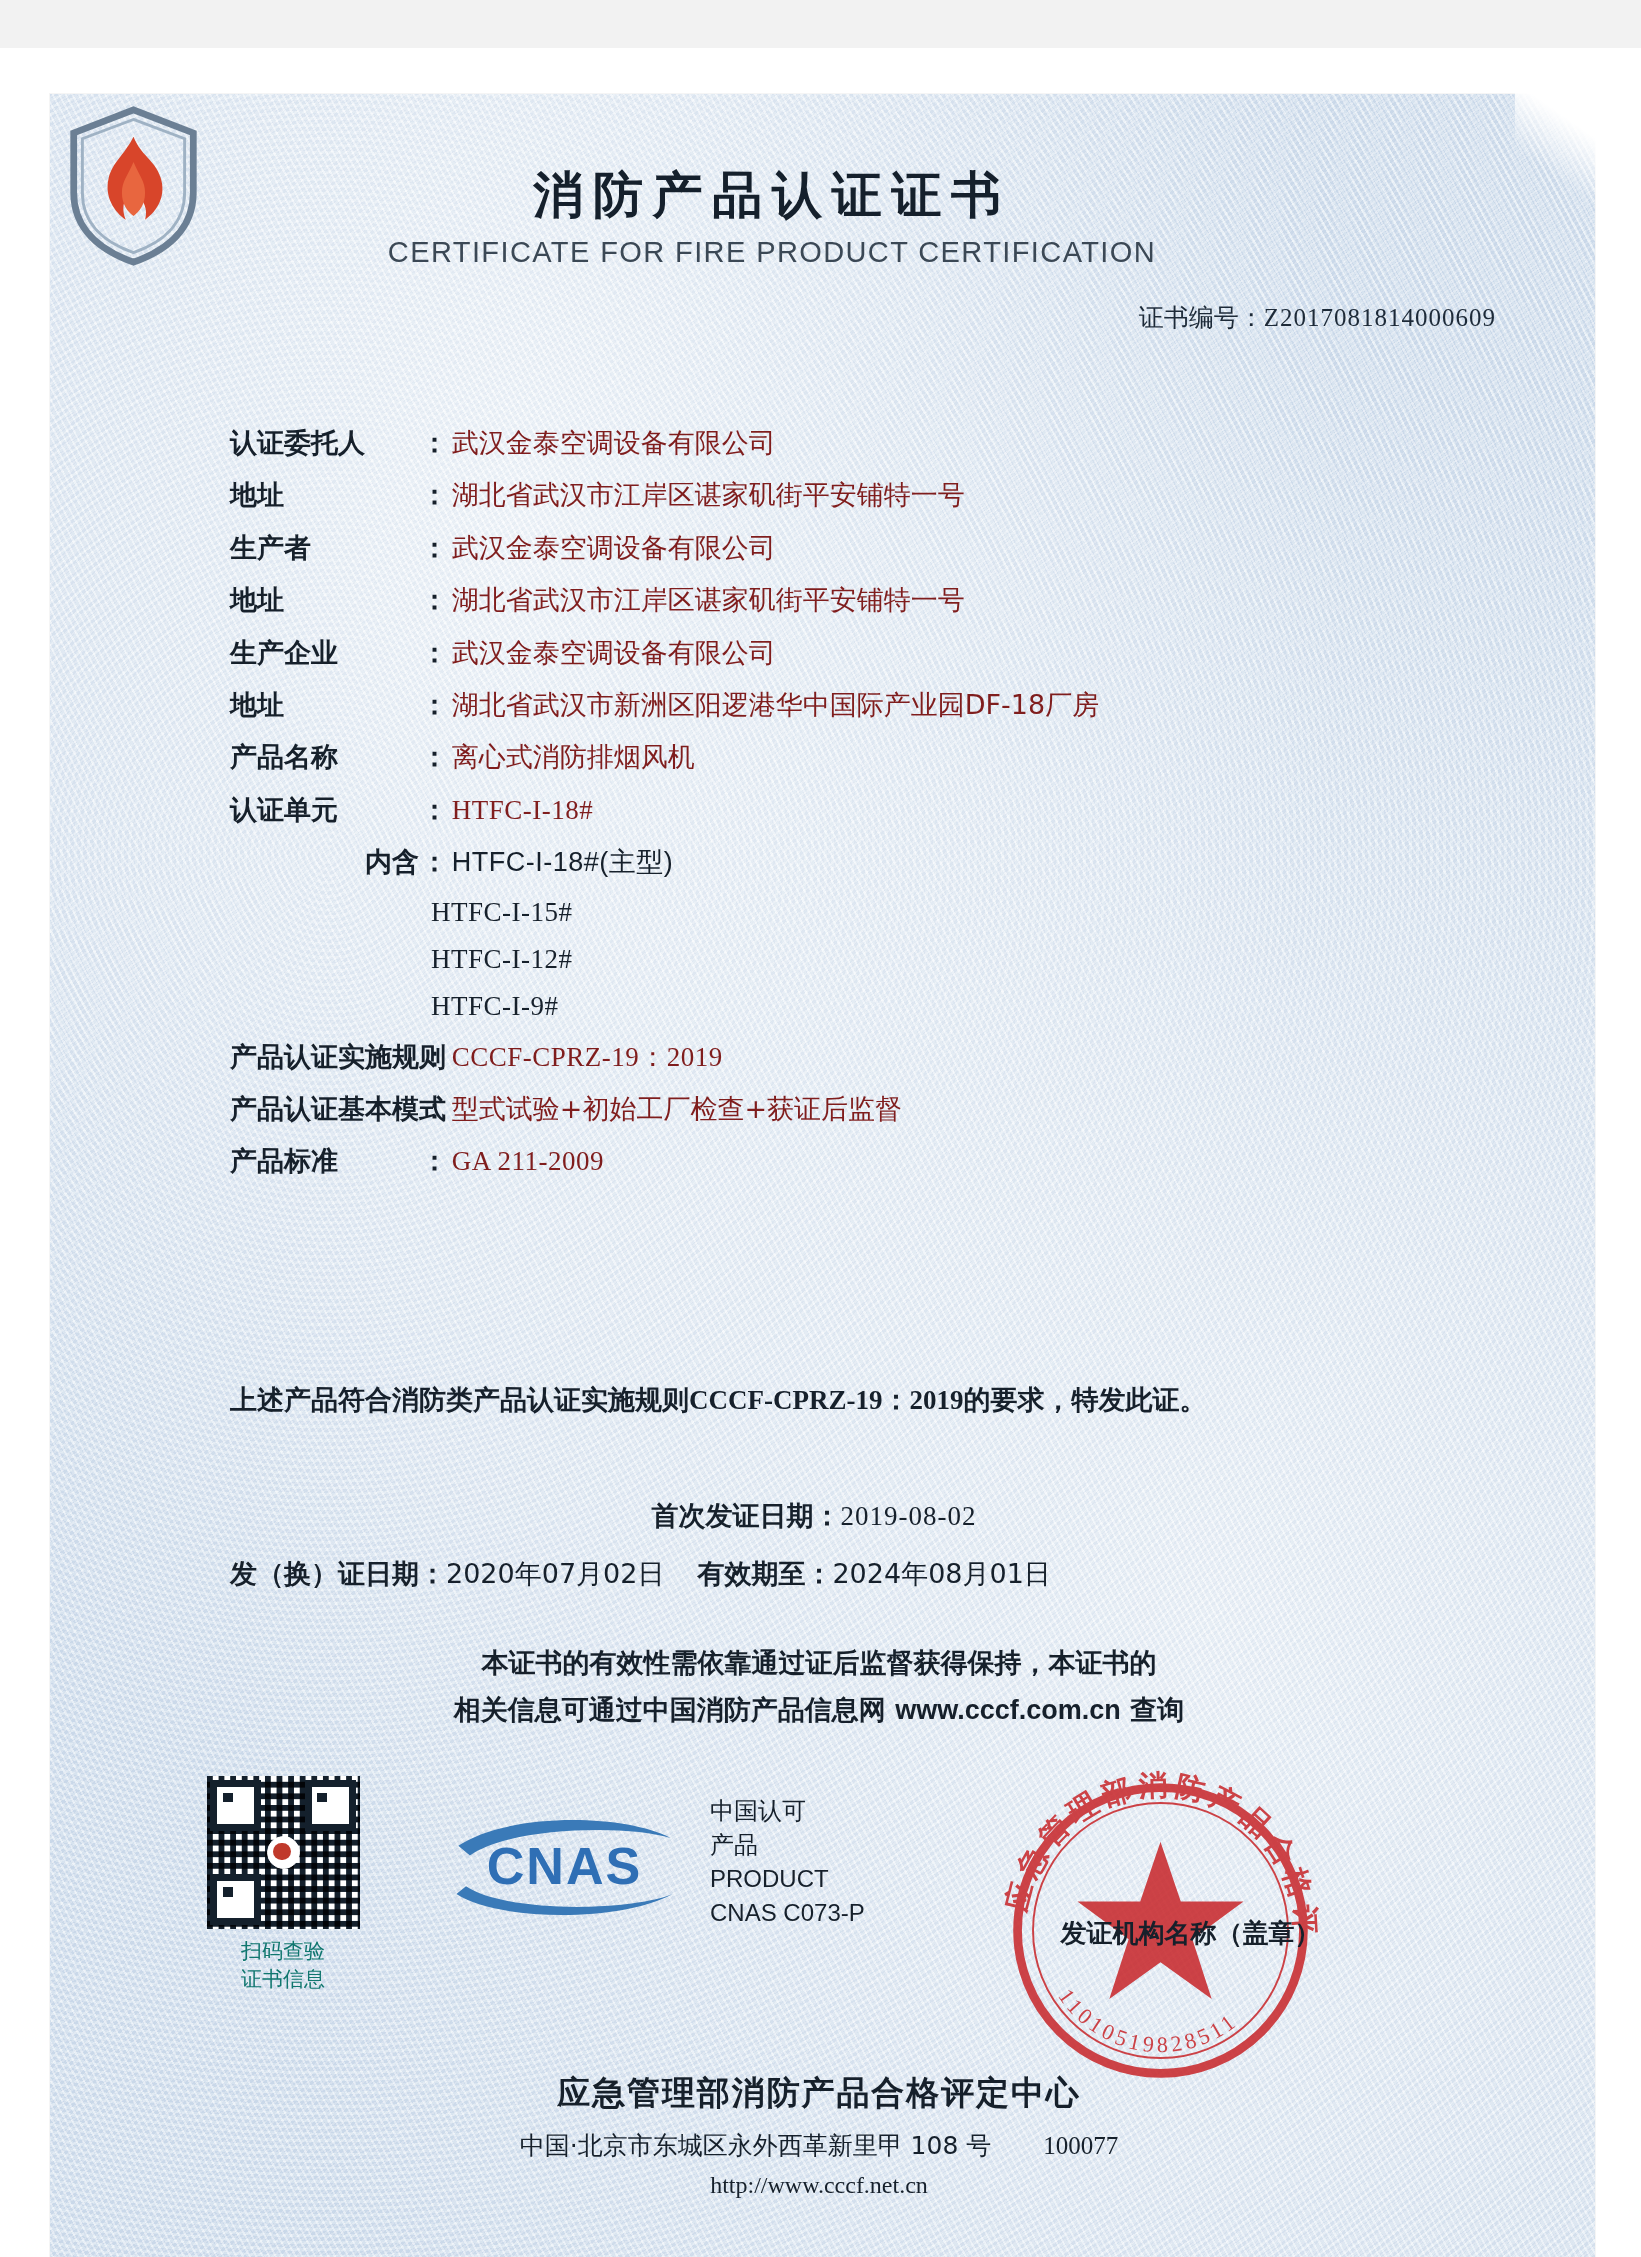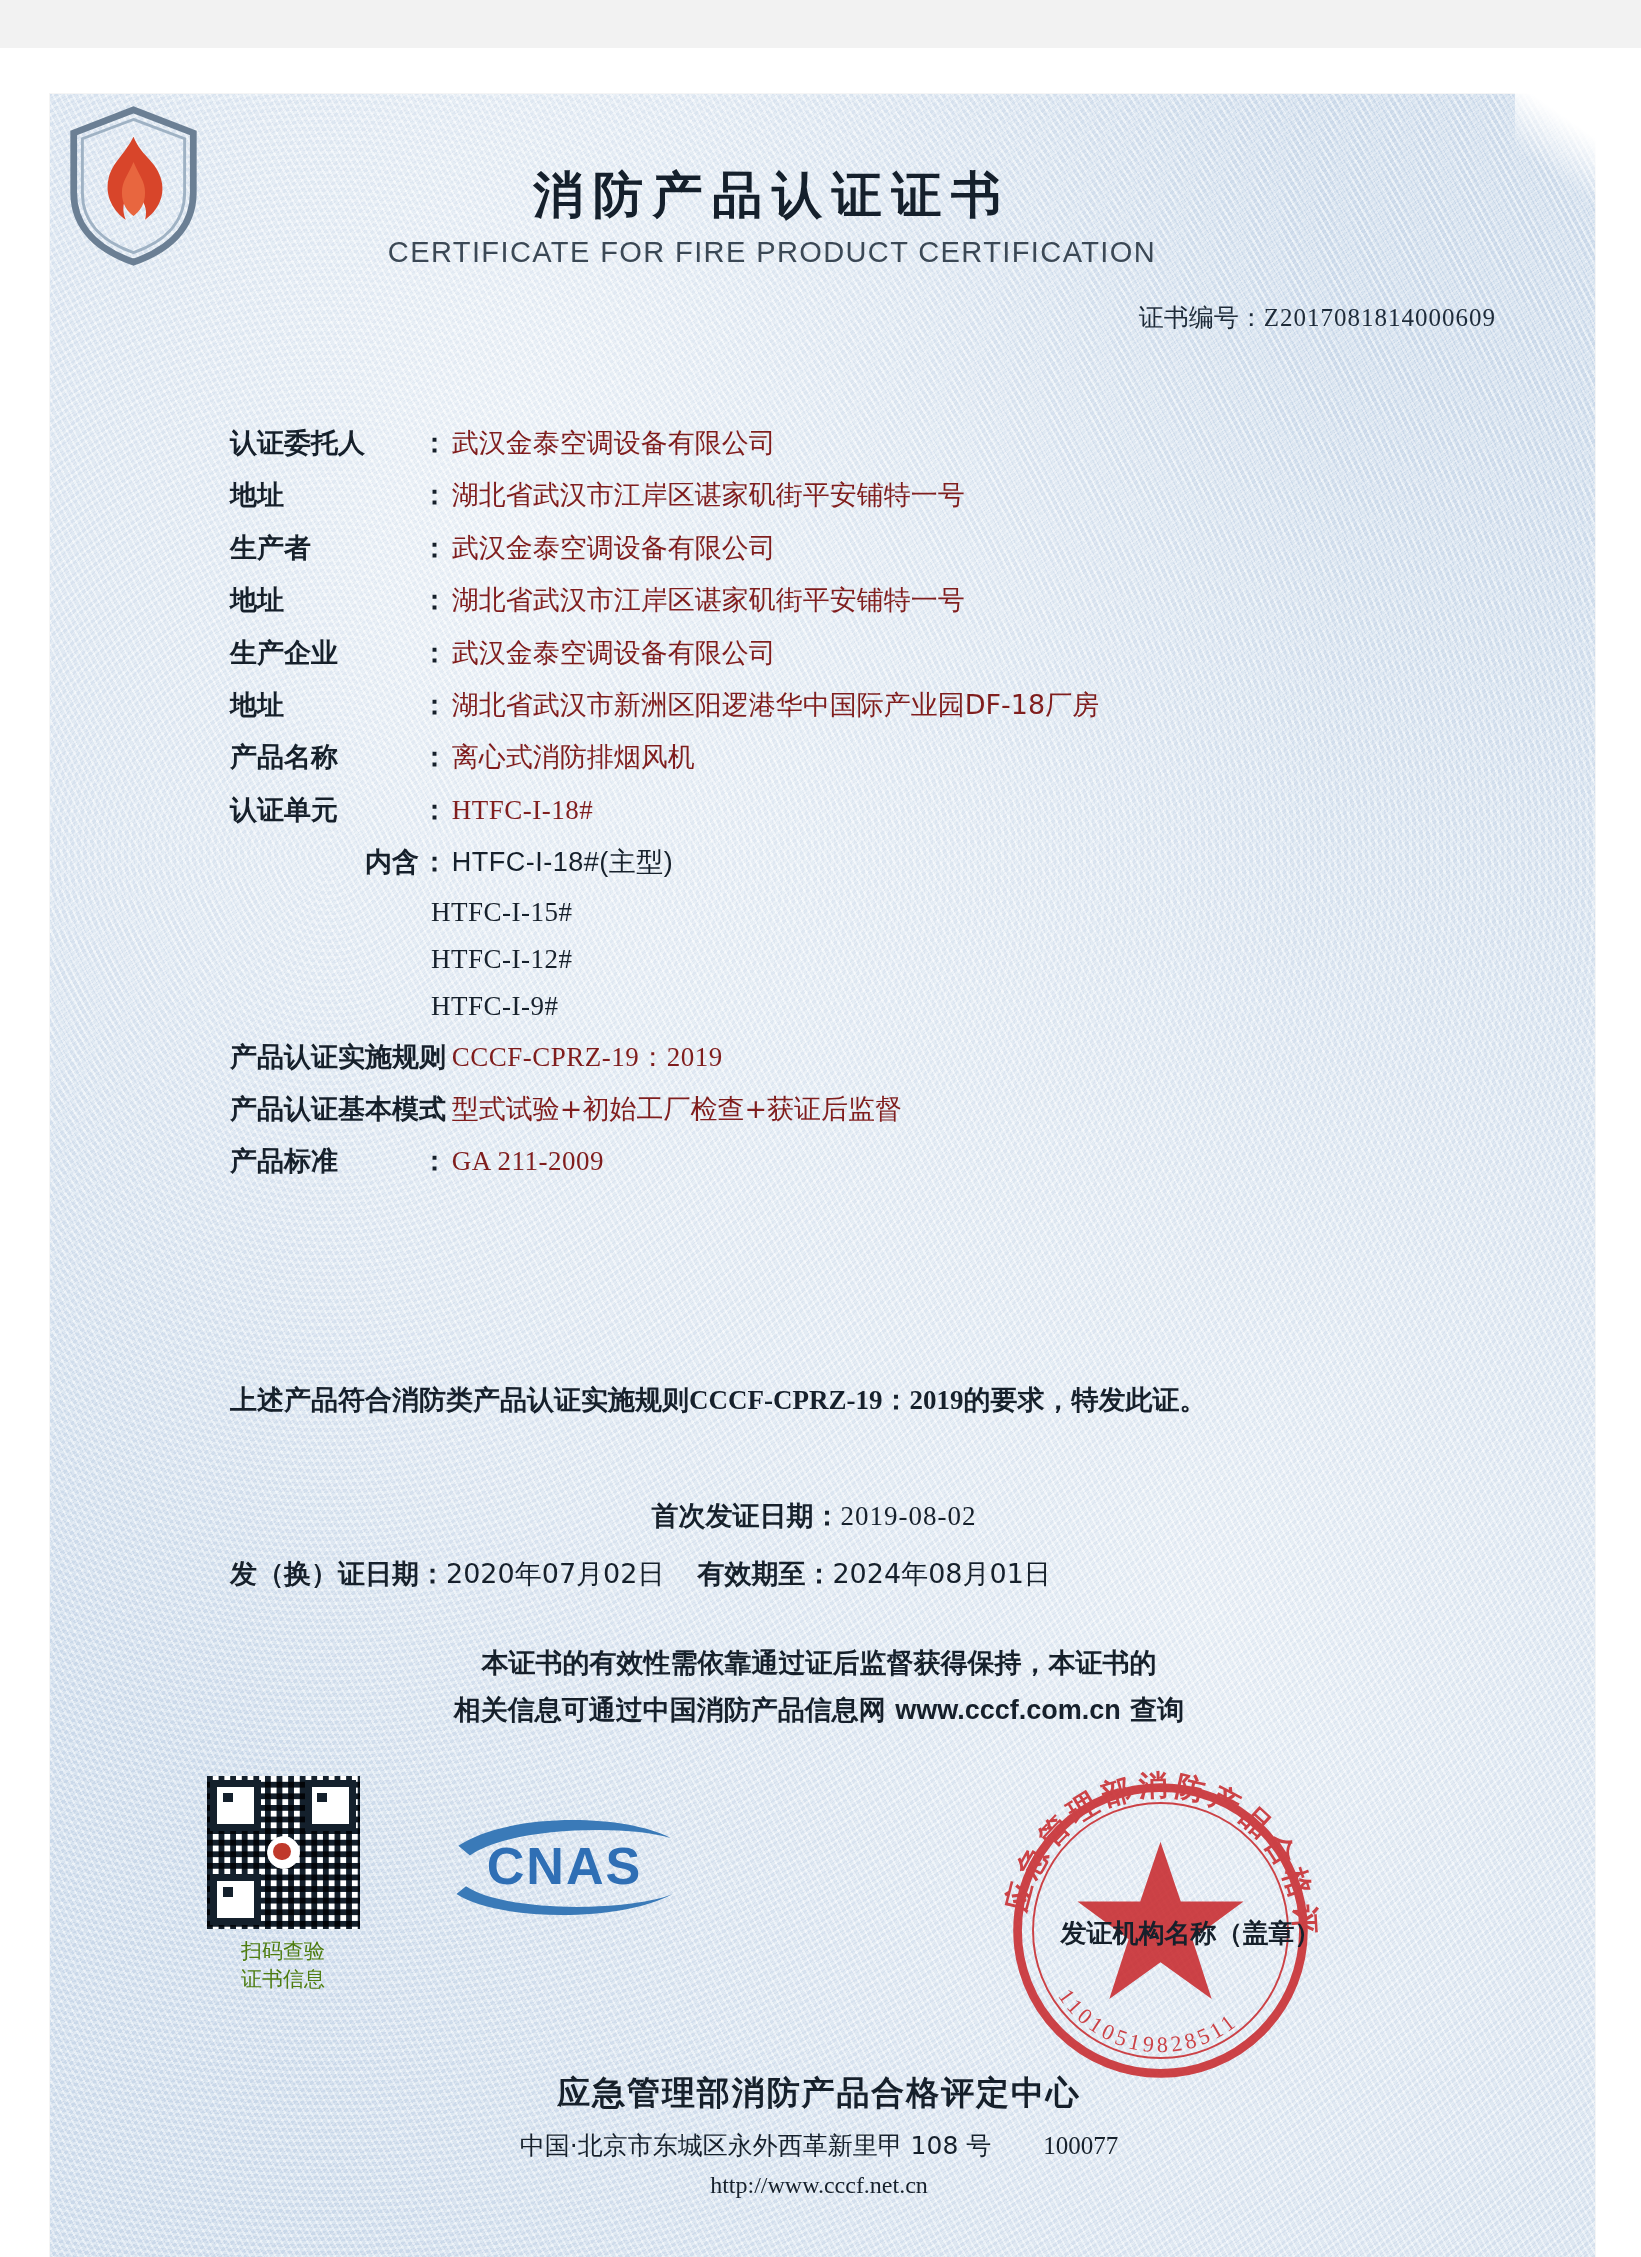--- a/index.html
+++ b/index.html
@@ -296,21 +296,21 @@
     left:5.8px; top:5.8px;
     width:17.4px;height:17.4px;
     border-radius:50%;
     background:#c0392b;
   }
   .qr-caption {
     margin-top: 7.7px;
     font-family: "DejaVu Sans", "Liberation Sans", sans-serif;
     font-size: 21px;
     line-height: 1.35;
-    color: #4d7c0f;
+    color: #0f766e;
   }
 
   
   .cnas {
     position: absolute;
     left: 439px;
     top: 1757px;
     width: 251px;
     height: 126px;
   }
@@ -526,20 +526,26 @@
         <div>证书信息</div>
       </div>
     </div>
 
     <div class="cnas">
       <svg viewBox="0 0 260 130" width="251" height="126">
         <path d="M20 42 C70 8 190 8 240 34 C196 20 74 22 32 52 Z" fill="#3a7ab8"></path>
         <path d="M18 92 C66 122 192 120 242 92 C198 110 70 112 28 84 Z" fill="#3a7ab8"></path>
         <text x="130" y="82" text-anchor="middle" font-family="Liberation Sans, sans-serif" font-size="54" font-weight="bold" fill="#2f6fb5" letter-spacing="2">CNAS</text>
       </svg>
+    </div>
+    <div class="cnas-text">
+      <div>中国认可</div>
+      <div>产品</div>
+      <div class="lat">PRODUCT</div>
+      <div class="lat">CNAS C073-P</div>
     </div>
 
     <div class="seal">
       <svg viewBox="0 0 380 380" width="367" height="367">
         <defs>
           <path id="sealArc" d="M 50 190 A 140 140 0 1 1 330 190" fill="none"></path>
           <path id="sealArcBottom" d="M 64 190 A 126 126 0 0 0 316 190" fill="none"></path>
         </defs>
         <g opacity="0.86">
           <circle cx="190" cy="190" r="148" fill="none" stroke="#c8262a" stroke-width="9"></circle>

